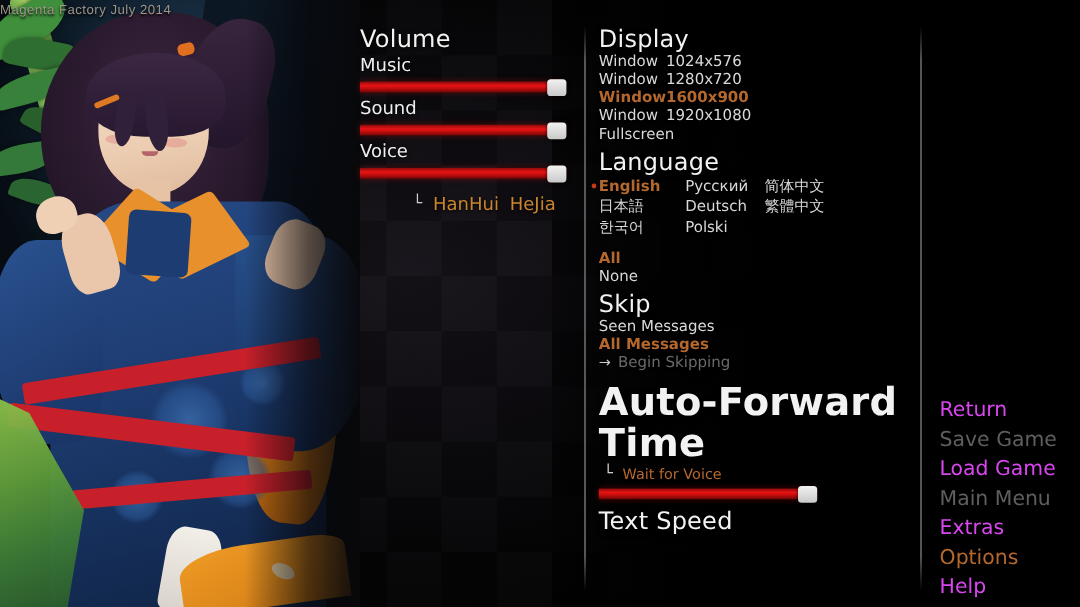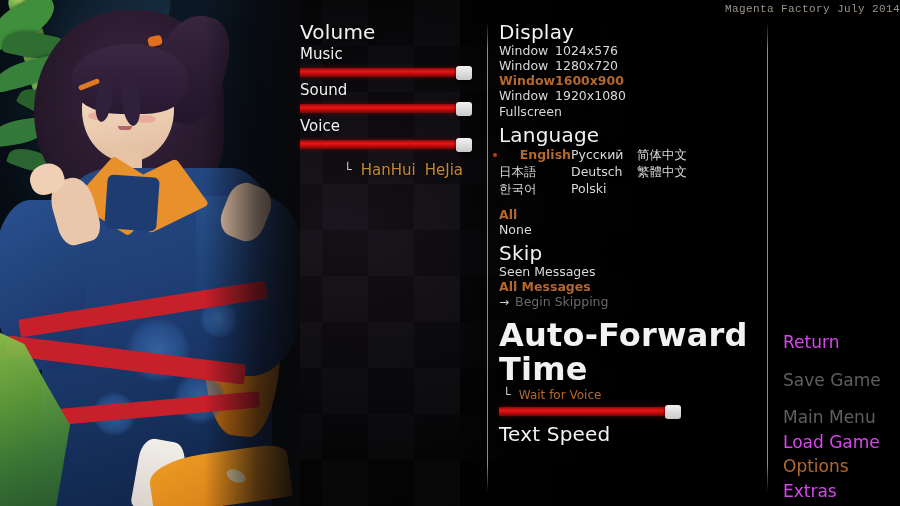--- a/index.html
+++ b/index.html
@@ -190,22 +190,22 @@
     position:absolute; left:92px; top:18px; width:14px; height:14px;
     background:#f3eddc; border-radius:50%; box-shadow:6px 4px 0 -3px #e8dfc8;
   }
   .art .petal{
     position:absolute; left:226px; top:470px; width:20px;height:12px;
     background:#cfd8d2; border-radius:50% 50% 50% 50%; transform:rotate(24deg); opacity:.7;
   }
 
   
   .credit{
-    position:absolute; left:0; top:3px; width:900px; text-align:right;
-    font-family:Liberation Mono, monospace;
+    position:absolute; left:0; top:3px; width:900px; text-align:left;
+    font-family:Liberation Sans, sans-serif;
     font-size:11px; color:#9d9489; letter-spacing:.4px;
     text-shadow:0 1px 2px #000;
   }
 
   
   .divider{
     position:absolute; width:1px;
     background:linear-gradient(to bottom, rgba(150,150,150,0) 0%, rgba(165,165,165,.85) 6%, rgba(165,165,165,.85) 94%, rgba(150,150,150,0) 100%);
   }
   #div-left  { left:487px; top:22px; height:470px; }
@@ -273,41 +273,41 @@
 
   .lang-grid{
     display:grid; grid-template-columns:72px 66px auto;
     row-gap:1px; column-gap:0;
     margin-top:1px;
   }
   .lang{
     font-size:12.5px; color:#d9d9d9; line-height:16px;
     text-shadow:0 1px 2px rgba(0,0,0,.9); cursor:pointer; white-space:nowrap;
   }
-  .lang.sel{ color:#b5682d; font-weight:600; position:relative;text-align:right; }
+  .lang.sel{ color:#b5682d; font-weight:600; position:relative; }
   .dot{
     position:absolute; left:-6px; top:6px; width:4px; height:4px;
     border-radius:50%; background:#c4381a;
   }
   .skip-row{ display:flex; align-items:center; gap:6px; }
   .arrow{ font-size:12px; color:#cfcfcf; line-height:1; }
 
   .sec-gap-sm{ height:6px; }
   .sec-gap{ height:10px; }
   .wait-row{ display:flex; align-items:center; gap:8px; padding-left:4px; margin-top:2px; }
   .wait-label{ font-size:12px; color:#b5682d; text-shadow:0 1px 2px #000; cursor:pointer; }
 
   
   .col-nav{ position:absolute; left:783px; top:330px; width:110px; }
   .nav{
     font-size:17px; color:#d946ef; line-height:24.5px;
     text-shadow:0 1px 3px rgba(0,0,0,.95); cursor:pointer;
   }
   .nav.sel{ color:#b5682d; }
-  .nav.dis{ color:#5f5f5f; cursor:default;margin-top:13px; }
+  .nav.dis{ color:#5f5f5f; cursor:default; }
 </style>
 </head>
 <body>
 
 <div id="screen">
 
   <div class="bg-pattern"></div>
   <div class="bg-vignette"></div>
 
   <div class="art">
@@ -461,21 +461,21 @@
 
     <div class="sec-gap-sm"></div>
 
     <h2 class="section">Text Speed</h2>
 
   </div>
 
   <div class="col-nav">
     <div class="nav">Return</div>
     <div class="nav dis">Save Game</div>
+    <div class="nav">Load Game</div>
     <div class="nav dis">Main Menu</div>
-    <div class="nav">Load Game</div>
+    <div class="nav">Extras</div>
     <div class="nav sel">Options</div>
-    <div class="nav">Extras</div>
     <div class="nav">Help</div>
     <div class="nav">Quit</div>
   </div>
 
 </div>
 
 </body></html>

